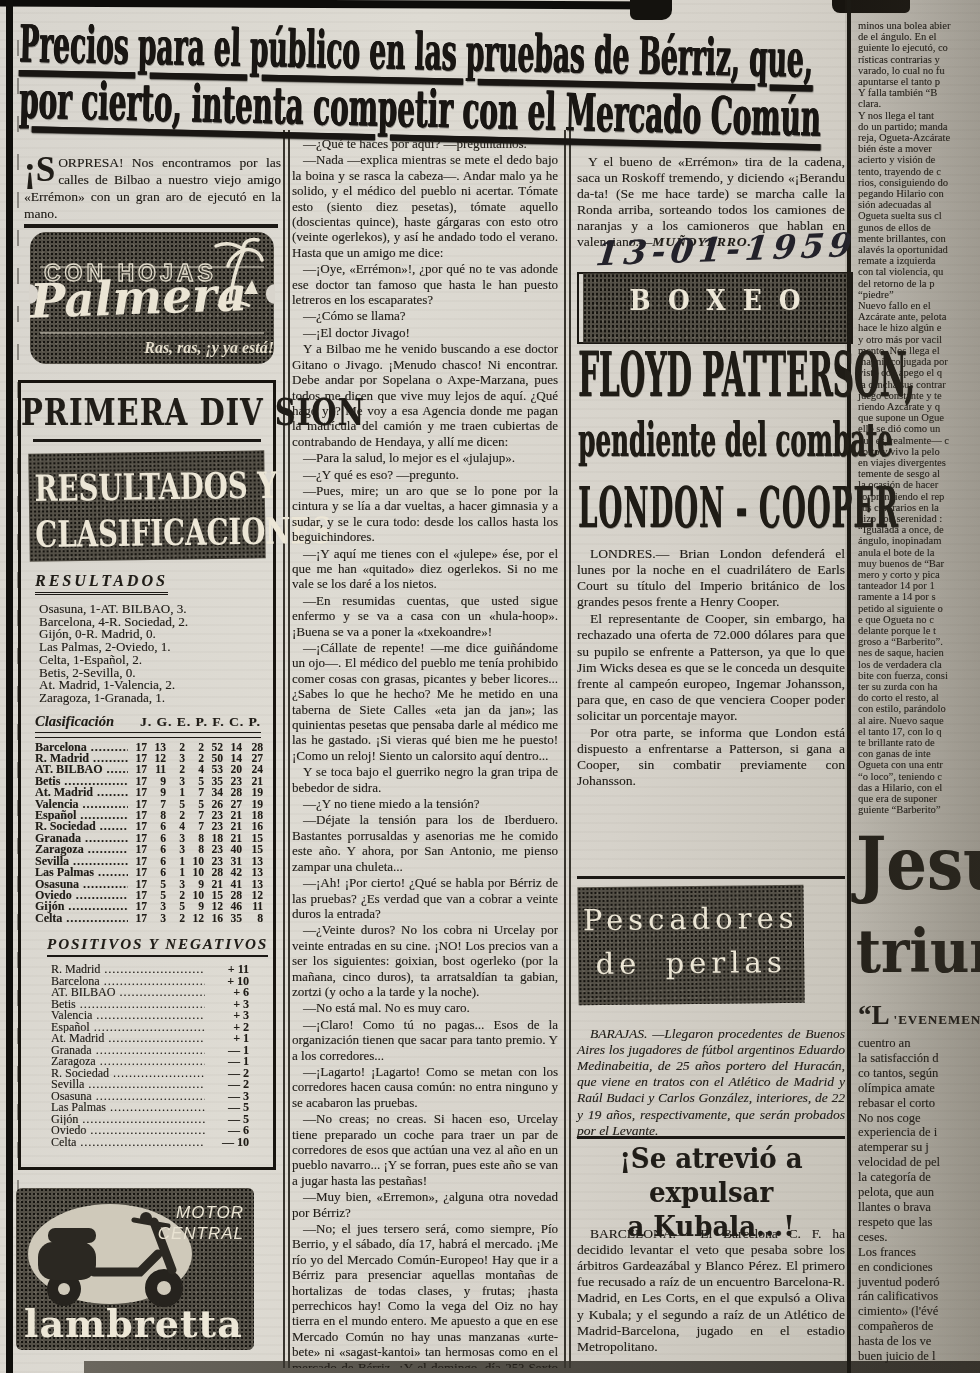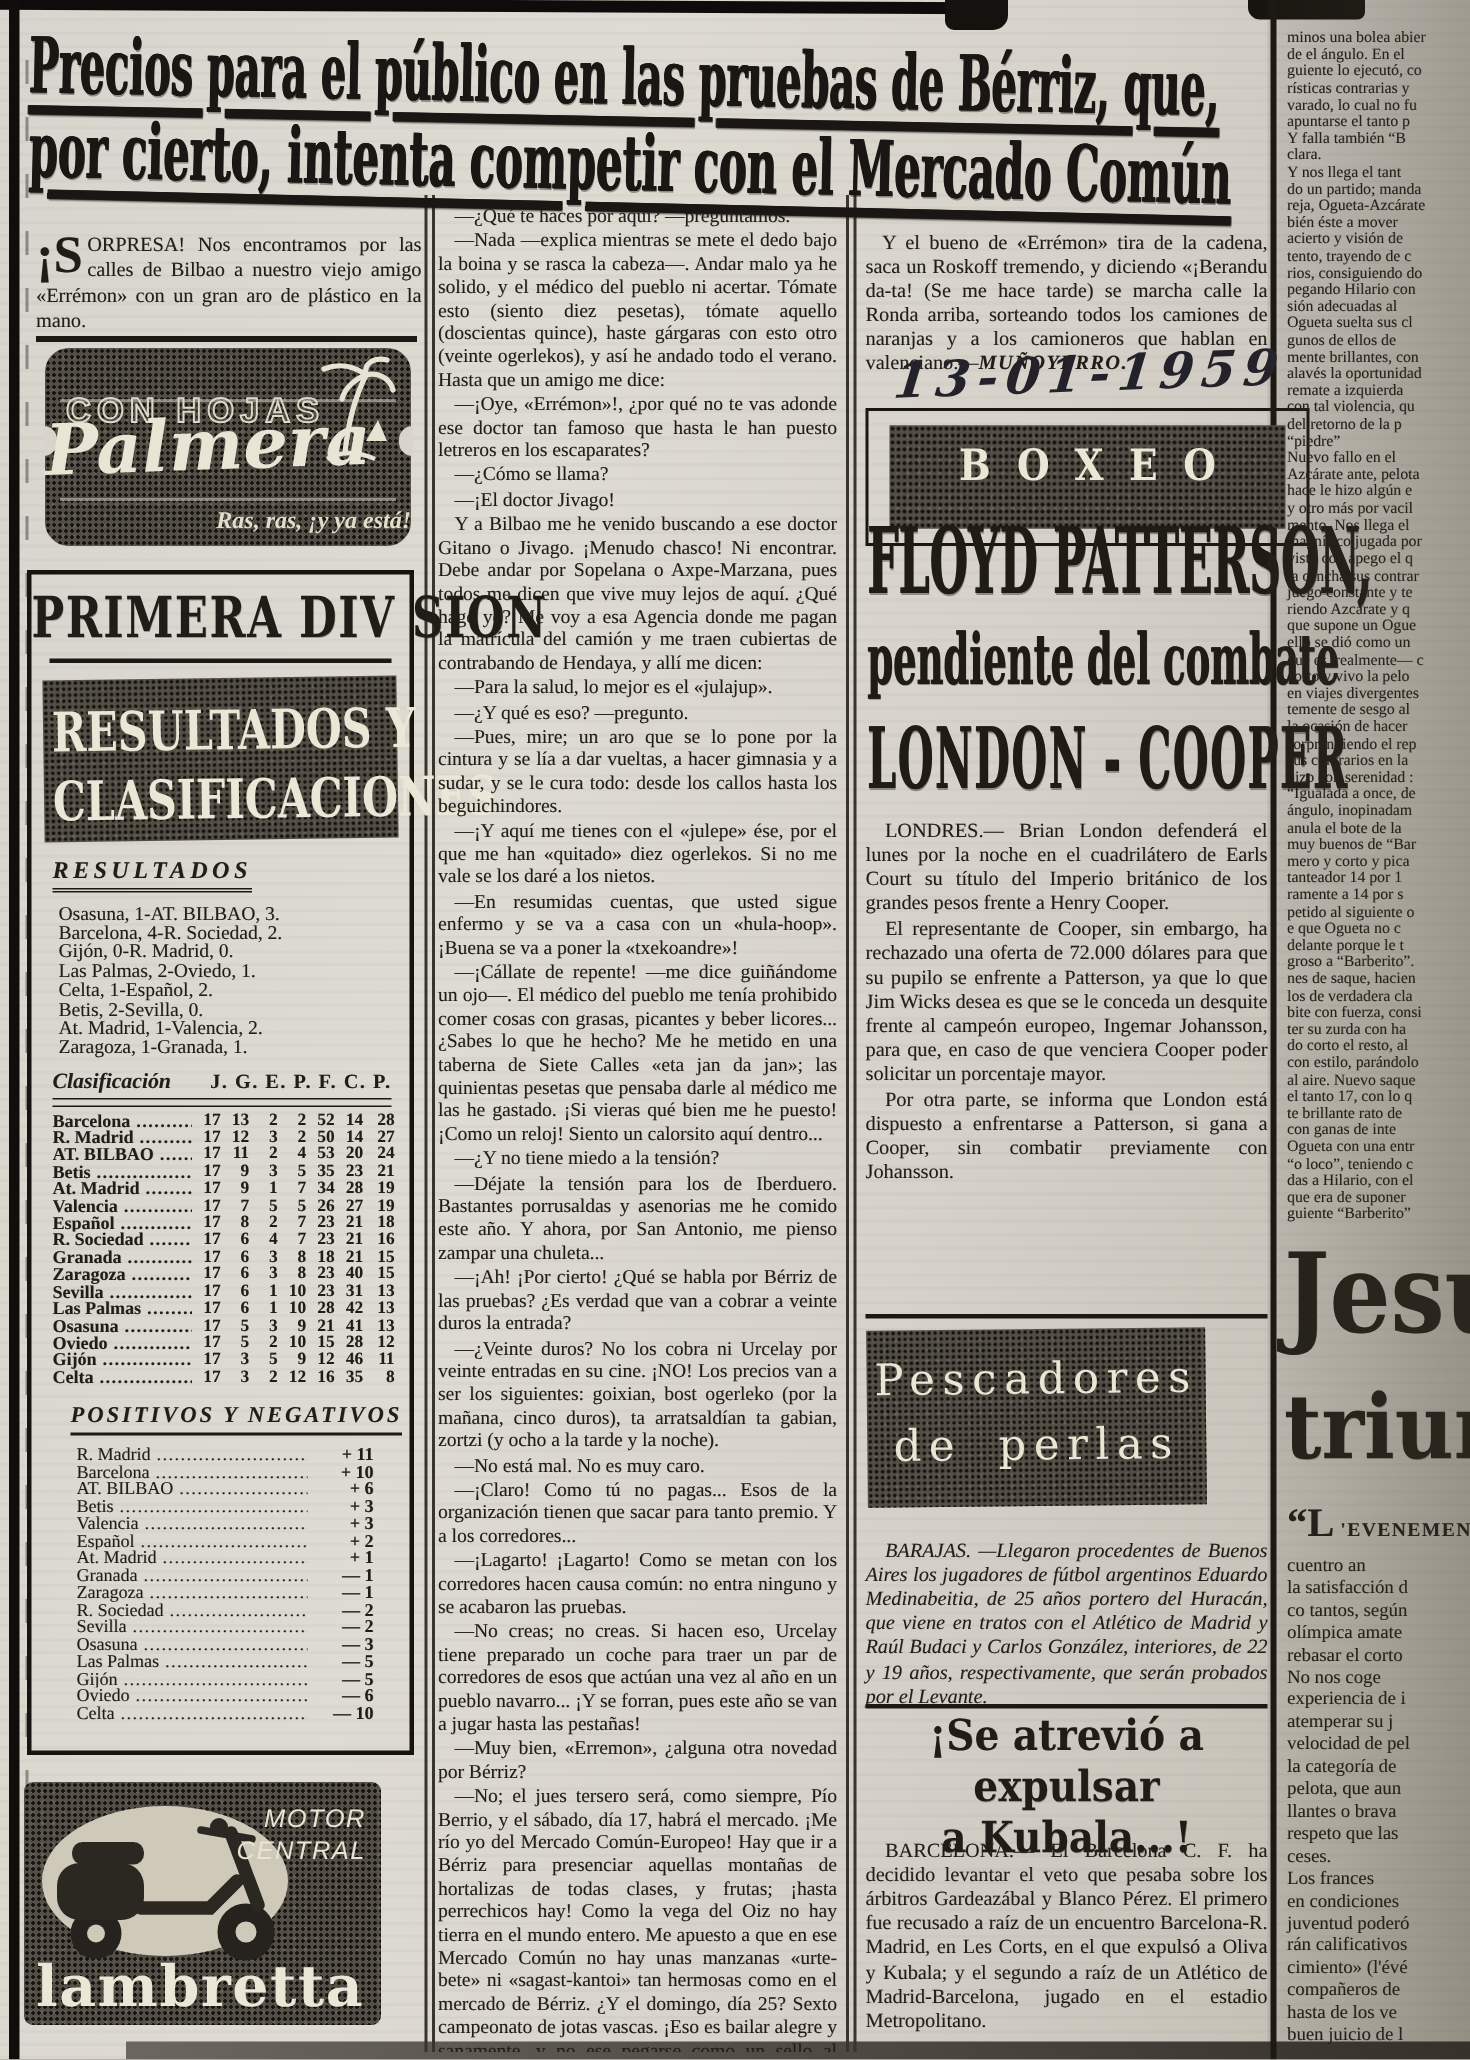--- a/index.html
+++ b/index.html
@@ -94,21 +94,21 @@
   .lam-svg{position:absolute;left:6px;top:8px;}
   
   .colB{left:292px;top:136px;width:266px;height:1232px;overflow:hidden;font-size:13px;line-height:15.4px;}
   .para{text-align:justify;text-indent:11px;margin:0 0 1px;}
   
   .closing{left:577px;top:140px;width:268px;font-size:13.5px;line-height:16px;text-align:justify;text-indent:11px;}
   .byline{font-style:italic;font-weight:bold;letter-spacing:1px;}
   .hand-date{left:596px;top:230px;width:240px;font-family:"DejaVu Serif",serif;font-style:italic;
     font-size:33px;color:#23222a;letter-spacing:5px;white-space:nowrap;
     transform:rotate(-2deg) skewX(-8deg);font-weight:bold;text-shadow:none;}
-  .boxeo-box{left:577px;top:272px;width:264px;height:60px;border:2px solid #1a1712;padding:14px;}
+  .boxeo-box{left:577px;top:272px;width:264px;height:60px;border:2px solid #1a1712;padding:4px;}
   .boxeo-bar{height:100%;color:#ece6d6;text-align:center;font-family:"DejaVu Serif",serif;
     font-weight:bold;font-size:25px;line-height:48px;letter-spacing:17px;text-indent:17px;
     transform:scale(1,1.15);text-shadow:none;}
   .display{left:578px;font-family:"DejaVu Serif",serif;font-weight:bold;color:#1f1c16;
     white-space:nowrap;transform-origin:left top;
     text-shadow:.8px 0 0 #1f1c16,1px 1px 0 rgba(31,28,22,.4);}
   .floyd{top:338px;font-size:49px;transform:scale(.60,1.25);}
   .pendiente{top:412px;font-size:41px;transform:scale(.60,1.15);}
   .london{top:474px;font-size:47px;letter-spacing:2px;transform:scale(.58,1.2);}
   .boxing-article{left:577px;top:546px;width:268px;font-size:13.5px;line-height:16.1px;}
@@ -150,21 +150,21 @@
   <div class="abs divider-v divAB"></div>
   <div class="abs divider-v divBC"></div>
   <div class="abs divCD"></div>
 
   <header>
     <div class="abs hl hl1">Precios para el público en las pruebas de Bérriz, que,</div>
     <div class="abs hl hl2">por cierto, intenta competir con el Mercado Común</div>
   </header>
 
   <section>
-    <p class="abs intro"><span class="initial">¡S</span><span>ORPRESA! Nos encontramos por las calles de Bilbao a nuestro viejo amigo «Errémon» con un gran aro de plástico en la mano.</span></p>
+    <p class="abs intro"><span class="initial">¡S</span><span>ORPRESA! Nos encontramos por las calles de Bilbao a nuestro viejo amigo «Errémon» con un gran aro de ejecutó en la mano.</span></p>
     <div class="abs hr ruleA"></div>
 
     <div class="abs palmera halftone">
       <div class="slot" style="top:34px;"></div>
       <div class="slot" style="bottom:30px;"></div>
       <div class="notch l"></div>
       <div class="notch r"></div>
       <div class="palmera-top">CON HOJAS</div>
       <svg class="palm-svg" width="64" height="74" viewBox="0 0 64 74">
         <g stroke="#e8e2d2" fill="none" stroke-width="3.5" stroke-linecap="round">
@@ -464,20 +464,21 @@
       <div class="para">—¡Oye, «Errémon»!, ¿por qué no te vas adonde ese doctor tan famoso que hasta le han puesto letreros en los escaparates?</div>
       <div class="para">—¿Cómo se llama?</div>
       <div class="para">—¡El doctor Jivago!</div>
       <div class="para">Y a Bilbao me he venido buscando a ese doctor Gitano o Jivago. ¡Menudo chasco! Ni encontrar. Debe andar por Sopelana o Axpe-Marzana, pues todos me dicen que vive muy lejos de aquí. ¿Qué hago yo? Me voy a esa Agencia donde me pagan la matrícula del camión y me traen cubiertas de contrabando de Hendaya, y allí me dicen:</div>
       <div class="para">—Para la salud, lo mejor es el «julajup».</div>
       <div class="para">—¿Y qué es eso? —pregunto.</div>
       <div class="para">—Pues, mire; un aro que se lo pone por la cintura y se lía a dar vueltas, a hacer gimnasia y a sudar, y se le cura todo: desde los callos hasta los beguichindores.</div>
       <div class="para">—¡Y aquí me tienes con el «julepe» ése, por el que me han «quitado» diez ogerlekos. Si no me vale se los daré a los nietos.</div>
       <div class="para">—En resumidas cuentas, que usted sigue enfermo y se va a casa con un «hula-hoop». ¡Buena se va a poner la «txekoandre»!</div>
       <div class="para">—¡Cállate de repente! —me dice guiñándome un ojo—. El médico del pueblo me tenía prohibido comer cosas con grasas, picantes y beber licores... ¿Sabes lo que he hecho? Me he metido en una taberna de Siete Calles «eta jan da jan»; las quinientas pesetas que pensaba darle al médico me las he gastado. ¡Si vieras qué bien me he puesto! ¡Como un reloj! Siento un calorsito aquí dentro...</div>
+      <div class="para">Y se toca bajo el guerriko negro la gran tripa de bebedor de sidra.</div>
       <div class="para">—¿Y no tiene miedo a la tensión?</div>
       <div class="para">—Déjate la tensión para los de Iberduero. Bastantes porrusaldas y asenorias me he comido este año. Y ahora, por San Antonio, me pienso zampar una chuleta...</div>
       <div class="para">—¡Ah! ¡Por cierto! ¿Qué se habla por Bérriz de las pruebas? ¿Es verdad que van a cobrar a veinte duros la entrada?</div>
       <div class="para">—¿Veinte duros? No los cobra ni Urcelay por veinte entradas en su cine. ¡NO! Los precios van a ser los siguientes: goixian, bost ogerleko (por la mañana, cinco duros), ta arratsaldían ta gabian, zortzi (y ocho a la tarde y la noche).</div>
       <div class="para">—No está mal. No es muy caro.</div>
       <div class="para">—¡Claro! Como tú no pagas... Esos de la organización tienen que sacar para tanto premio. Y a los corredores...</div>
       <div class="para">—¡Lagarto! ¡Lagarto! Como se metan con los corredores hacen causa común: no entra ninguno y se acabaron las pruebas.</div>
       <div class="para">—No creas; no creas. Si hacen eso, Urcelay tiene preparado un coche para traer un par de corredores de esos que actúan una vez al año en un pueblo navarro... ¡Y se forran, pues este año se van a jugar hasta las pestañas!</div>
       <div class="para">—Muy bien, «Erremon», ¿alguna otra novedad por Bérriz?</div>
       <div class="para">—No; el jues tersero será, como siempre, Pío Berrio, y el sábado, día 17, habrá el mercado. ¡Me río yo del Mercado Común-Europeo! Hay que ir a Bérriz para presenciar aquellas montañas de hortalizas de todas clases, y frutas; ¡hasta perrechicos hay! Como la vega del Oiz no hay tierra en el mundo entero. Me apuesto a que en ese Mercado Común no hay unas manzanas «urte-bete» ni «sagast-kantoi» tan hermosas como en el mercado de Bérriz. ¿Y el domingo, día 25? Sexto campeonato de jotas vascas. ¡Eso es bailar alegre y sanamente, y no ese pegarse como un sello al sobre que hacen en los bailes con orquestina! ¡Como me entrene con este arito y esté bien, me presento yo al campeonato! ¡Siempre no van a ser esos chicos de Bilbao los que ganen!</div>

